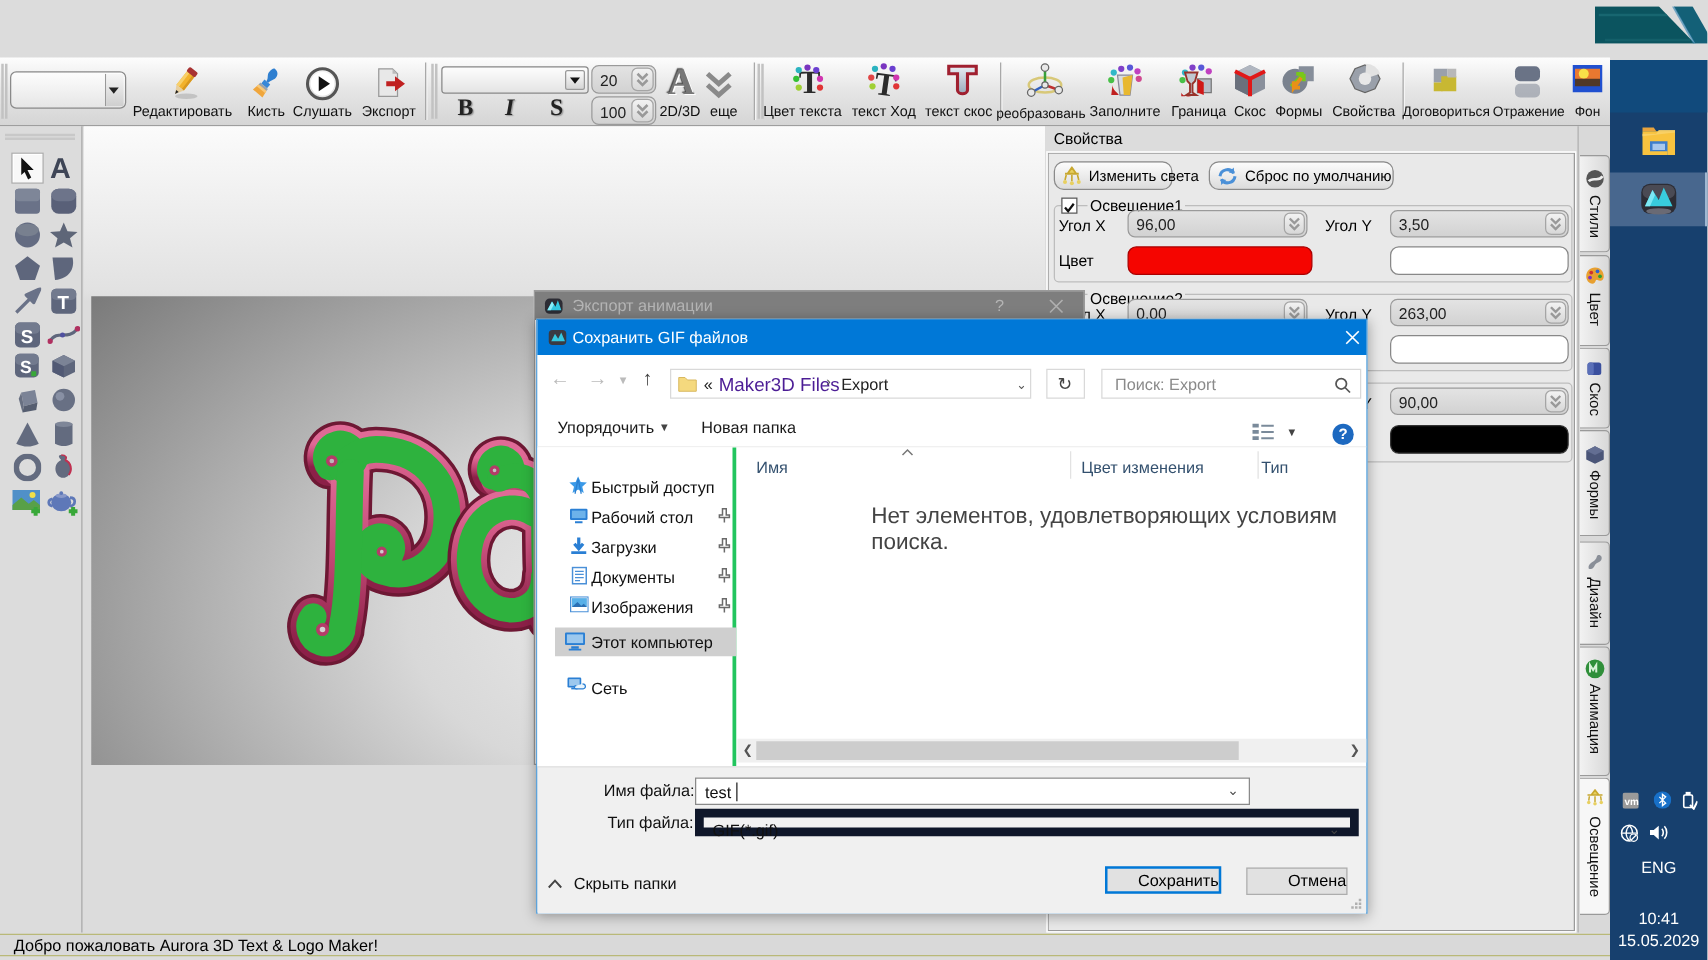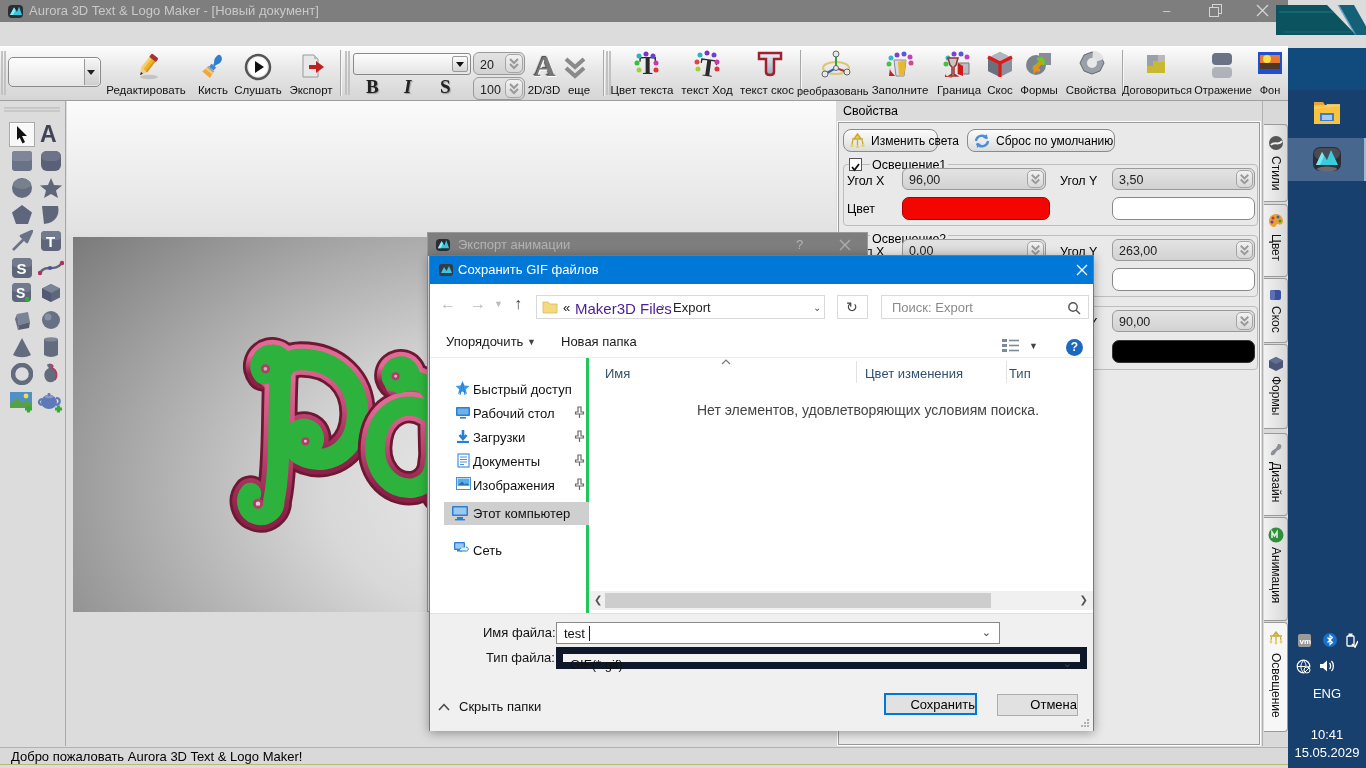--- a/index.html
+++ b/index.html
@@ -67,36 +67,20 @@
   #fdlg .bottom { position:absolute; left:0; top:357px; width:663px; height:118px; background:#f0f0f0; border-top:1px solid #e0e0e0; font-size:13px; }
   .fbtn { position:absolute; height:22px; background:#e1e1e1; border:1px solid #adadad; font-size:13px; text-align:right; }
 
   
   #taskbar { position:absolute; left:1288px; top:0; width:78px; height:768px; background:#17406e; color:#fff;margin-top:48px; }
 </style>
 </head>
 <body>
 
 <div id="app">
-  <div id="titlebar">
-    <svg class="abs" style="left:7px;top:3px" width="17" height="16" viewBox="0 0 17 16">
-        <rect x="1" y="2" width="15" height="13" rx="4" fill="#2c2c34"></rect>
-        <path d="M3 12 L7 4.5 L10 9 L12 3.5 L15 12 Z" fill="#35c8e0"></path>
-        <path d="M3 12 L7 4.5 L8.5 7 L6 12 Z" fill="#8ceef8"></path>
-      </svg>
-    <span class="ttext">Aurora 3D Text &amp; Logo Maker - [Новый документ]</span>
-    <span class="winbtn" style="left:1163px;top:3px">–</span>
-    <svg class="abs" style="left:1209px;top:4px" width="13" height="13" viewBox="0 0 13 13">
-        <rect x="3.5" y="0.5" width="9" height="9" fill="none" stroke="#d4d4d4"></rect>
-        <rect x="0.5" y="3.5" width="9" height="9" fill="#7e7e7e" stroke="#d4d4d4"></rect>
-      </svg>
-    <svg class="abs" style="left:1256px;top:4px" width="13" height="13" viewBox="0 0 13 13">
-        <path d="M1 1 L12 12 M12 1 L1 12" stroke="#d4d4d4" stroke-width="1.3"></path>
-      </svg>
-  </div>
 
 
   <div id="toolbar">
     <div class="thandle" style="left:1px"></div>
 
     <div class="abs" style="left:8px;top:11px;width:93px;height:30px;background:linear-gradient(#fdfdfd,#e6e6e6);border:1px solid #8a8a8a;border-radius:5px">
       <div class="abs" style="right:1px;top:1px;width:15px;height:26px;background:linear-gradient(#f6f6f6,#cfcfcf);border-left:1px solid #999;border-radius:0 2px 2px 0"></div>
       <div class="abs" style="right:5px;top:12px;width:0;height:0;border:4px solid transparent;border-top:5px solid #222"></div>
     </div>
 
@@ -752,21 +736,21 @@
     </div>
     <div class="list">
       <span class="abs" style="left:16px;top:8px;font-size:13px;color:#33506e">Имя</span>
       <svg class="abs" style="left:132px;top:1px" width="10" height="6" viewBox="0 0 10 6">
           <path d="M1 5 L5 1 L9 5" fill="none" stroke="#777" stroke-width="1.2"></path>
         </svg>
       <span class="abs" style="left:276px;top:8px;font-size:13px;color:#33506e">Цвет изменения</span>
       <span class="abs" style="left:420px;top:8px;font-size:13px;color:#33506e">Тип</span>
       <div class="abs" style="left:267px;top:3px;width:1px;height:22px;background:#e2e2e2"></div>
       <div class="abs" style="left:417px;top:3px;width:1px;height:22px;background:#e2e2e2"></div>
-      <span class="abs" style="left:108px;top:44px;font-size:14px;color:#444">Нет элементов, удовлетворяющих условиям поиска.</span>
+      <span class="abs" style="left:108px;top:44px;font-size:18px;color:#444">Нет элементов, удовлетворяющих условиям поиска.</span>
 
       <div class="abs" style="left:1px;top:233px;width:503px;height:19px;background:#f0f0f0">
         <span class="abs" style="left:4px;top:3px;font-size:10px;color:#555">❮</span>
         <div class="abs" style="left:15px;top:2px;width:386px;height:15px;background:#cdcdcd"></div>
         <span class="abs" style="right:5px;top:3px;font-size:10px;color:#555">❯</span>
       </div>
     </div>
   </div>
   <div class="bottom">
     <span class="abs" style="left:53px;top:11px;color:#111">Имя файла:</span>

